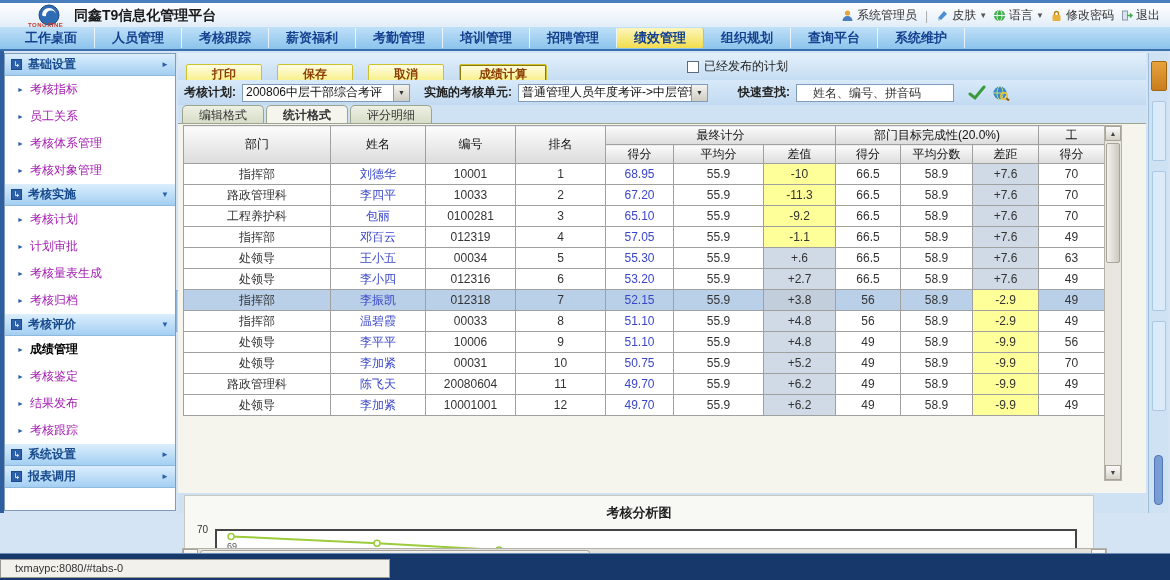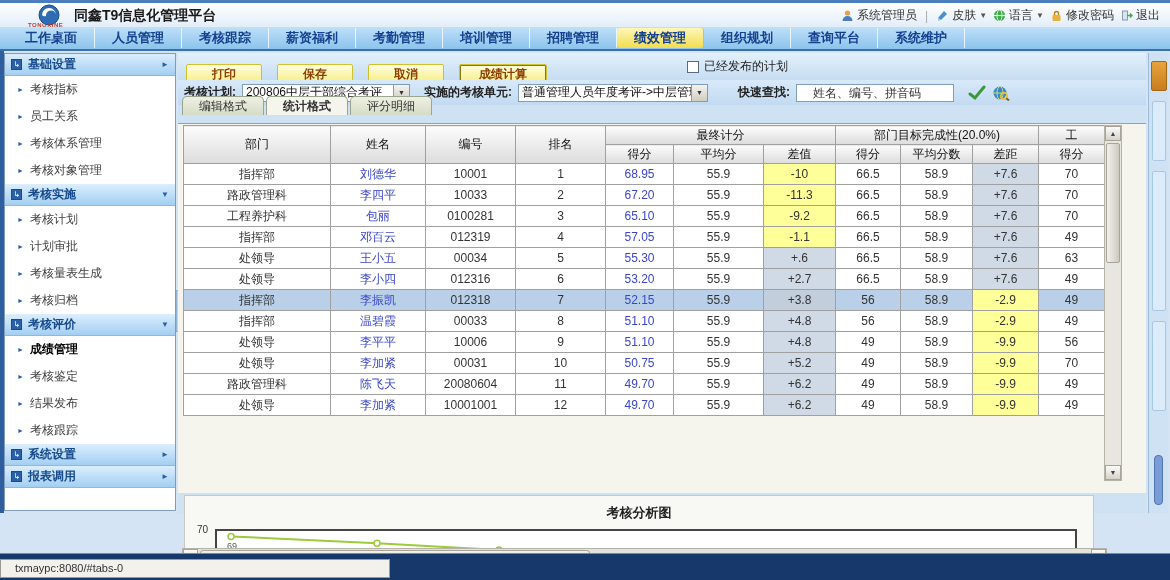--- a/index.html
+++ b/index.html
@@ -27,41 +27,41 @@
   .menu-tab.active { background:linear-gradient(#fdf6ba,#f3dd4e); border-radius:3px; border-right:1px solid #d9c23a; }
 
   
   .sidebar { position:absolute; left:4px; top:53px; width:172px; height:458px; background:#fff; border:1px solid #7f9db9; overflow:hidden; }
   .side-group-h { height:22px; background:linear-gradient(#dbeefd,#a3cff2); border-bottom:1px solid #8fb8dd; display:flex; align-items:center; padding:0 6px; cursor:pointer; }
   .sgh-icon { width:11px; height:11px; background:#2b5fa8; border:1px solid #1c4a8c; color:#fff; font-size:8px; line-height:10px; text-align:center; margin-right:6px; }
   .sgh-label { font-weight:bold; color:#174a8c; font-size:12px; flex:1; }
   .sgh-arrow { font-size:8px; color:#2b5fa8; }
   .side-item { height:27px; display:flex; align-items:center; padding-left:12px; cursor:pointer; }
   .si-bullet { color:#2b5fa8; font-size:7px; margin-right:6px; }
-  .si-label { color:#404040; font-size:12px; }
+  .si-label { color:#a21caf; font-size:12px; }
   .side-item.current .si-label { font-weight:bold; color:#000; }
   .collapse-handle { position:absolute; left:176px; top:290px; width:7px; height:42px; background:#bcd4ea; border:1px solid #8fb4da; font-size:6px; color:#336; display:flex; align-items:center; justify-content:center; cursor:pointer; }
 
   
   .main { position:absolute; left:178px; top:53px; width:968px; height:460px; background:#cfe2f4; }
   .toolbar { position:absolute; left:0; top:0; width:968px; height:27px; background:linear-gradient(#e3f0fb,#c6ddf2); display:flex; align-items:center; padding-left:8px; gap:15px; }
   .btn-y { width:76px; height:20px; background:linear-gradient(#fffde4,#f6ee7c); border:1px solid #cfc12e; border-radius:2px; font-size:12px; font-weight:bold; color:#8b3e00; text-align:center; line-height:18px; cursor:pointer;margin-top:14px; }
   .btn-y.focused { width:88px; box-shadow:inset 0 0 0 1px #8a7a10; }
   .chk-wrap { display:flex; align-items:center; gap:5px; margin-left:125px; cursor:pointer; }
   .chk-box { width:12px; height:12px; background:#fff; border:1px solid #5a6b7d; }
   .filters { position:absolute; left:0; top:27px; width:968px; height:25px; display:flex; align-items:center; padding-left:6px; gap:6px; background:linear-gradient(#d8e9f9,#c2daf1); }
   .f-label { font-weight:bold; color:#222; white-space:nowrap; }
   .combo { height:18px; background:#fff; border:1px solid #7f9db9; display:flex; align-items:center; overflow:hidden; }
   .combo-text { padding:0 3px; white-space:nowrap; overflow:hidden; flex:1; font-size:12px; color:#111; }
   .combo-btn { width:16px; height:16px; background:linear-gradient(#f4f3ee,#cfccc3); border-left:1px solid #7f9db9; font-size:7px; color:#333; text-align:center; line-height:16px; cursor:pointer; flex:none; }
   .txt-input { width:158px; height:18px; background:#fff; border:1px solid #7f9db9; padding:0 16px; font-size:12px; color:#333; line-height:16px; white-space:nowrap; overflow:hidden; }
   .mini-icon { width:18px; height:16px; display:inline-block; cursor:pointer; }
 
   
-  .vtabs { position:absolute; left:4px; top:43px; height:19px; display:flex; gap:2px; }
+  .vtabs { position:absolute; left:4px; top:52px; height:19px; display:flex; gap:2px; }
   .vtab { height:19px; padding:0 16px; line-height:19px; background:linear-gradient(#eef0e2,#d6dcc6); border:1px solid #9aa48e; border-bottom:none; border-radius:5px 5px 0 0; color:#333; cursor:pointer; }
   .vtab.active { background:#f5f5ee; font-weight:bold; }
 
   
   .table-zone { position:absolute; left:0; top:70px; width:968px; height:370px; background:#f5f5ee; border-top:1px solid #9aa48e; }
   table.grid { border-collapse:collapse; table-layout:fixed; position:absolute; left:5px; top:1px; background:#fff; }
   .grid th, .grid td { border:1px solid #a0a0a0; font-size:12px; padding:0 3px; text-align:center; overflow:hidden; white-space:nowrap; }
   .grid th { background:linear-gradient(#fcfcfc,#dcdcdc); font-weight:normal; color:#111; height:19px; }
   .grid td { height:21px; color:#333; background:#fff; }
   td.c-name { color:#3a46c8; }

